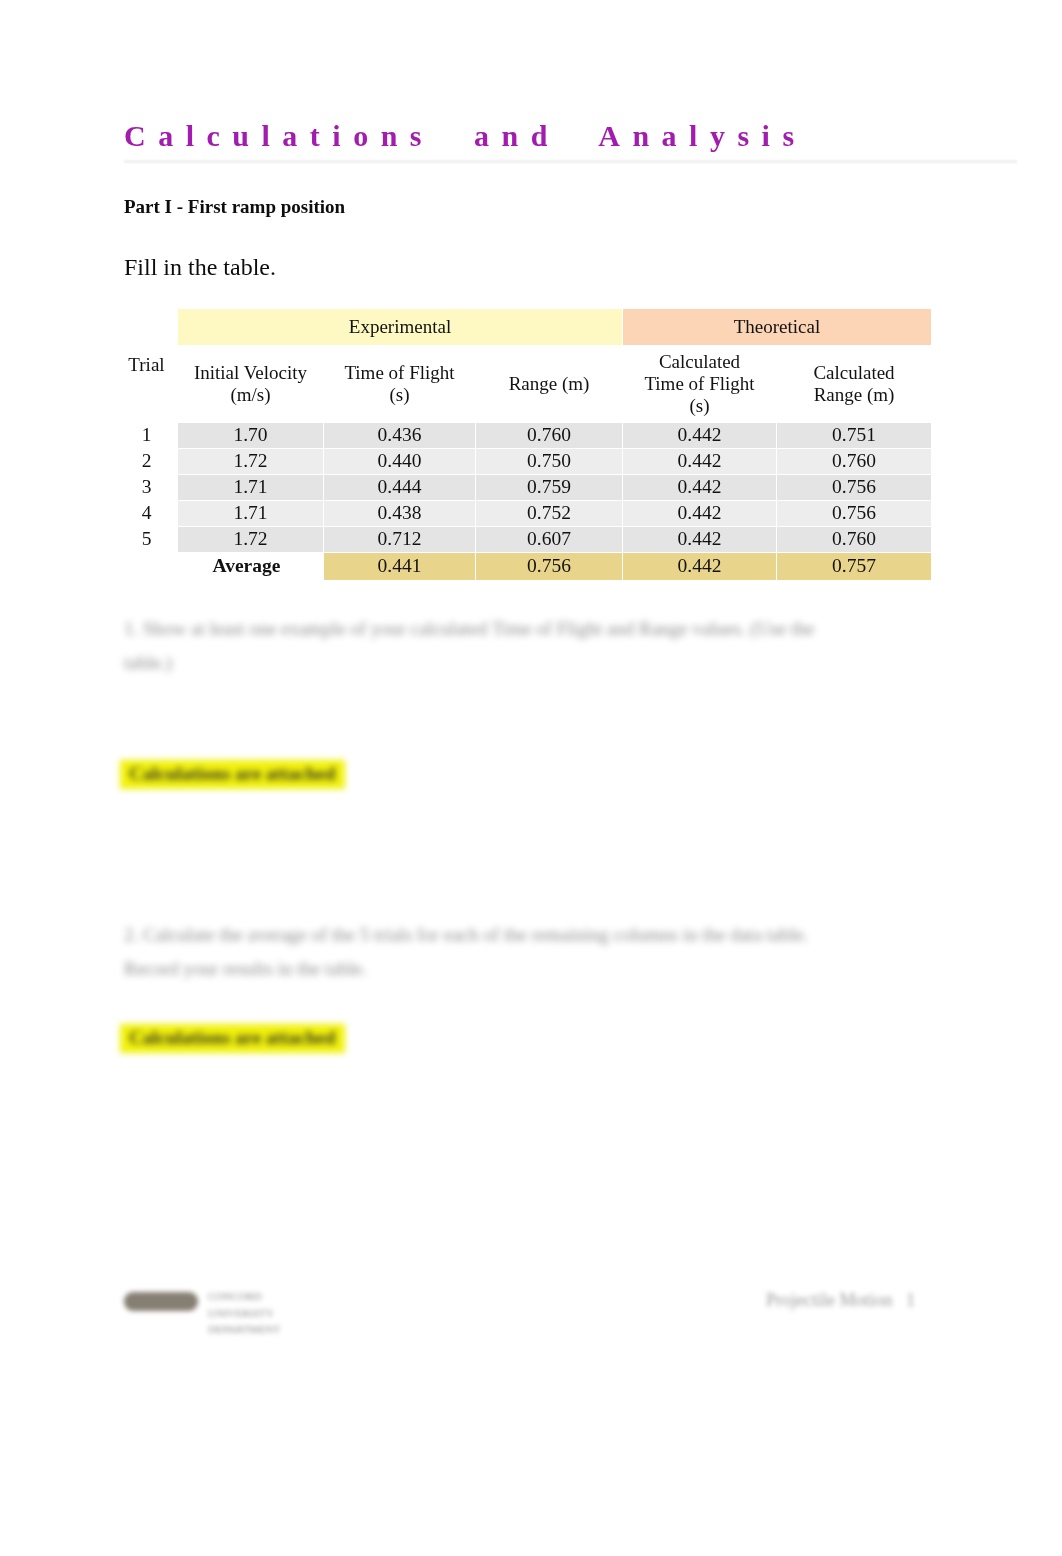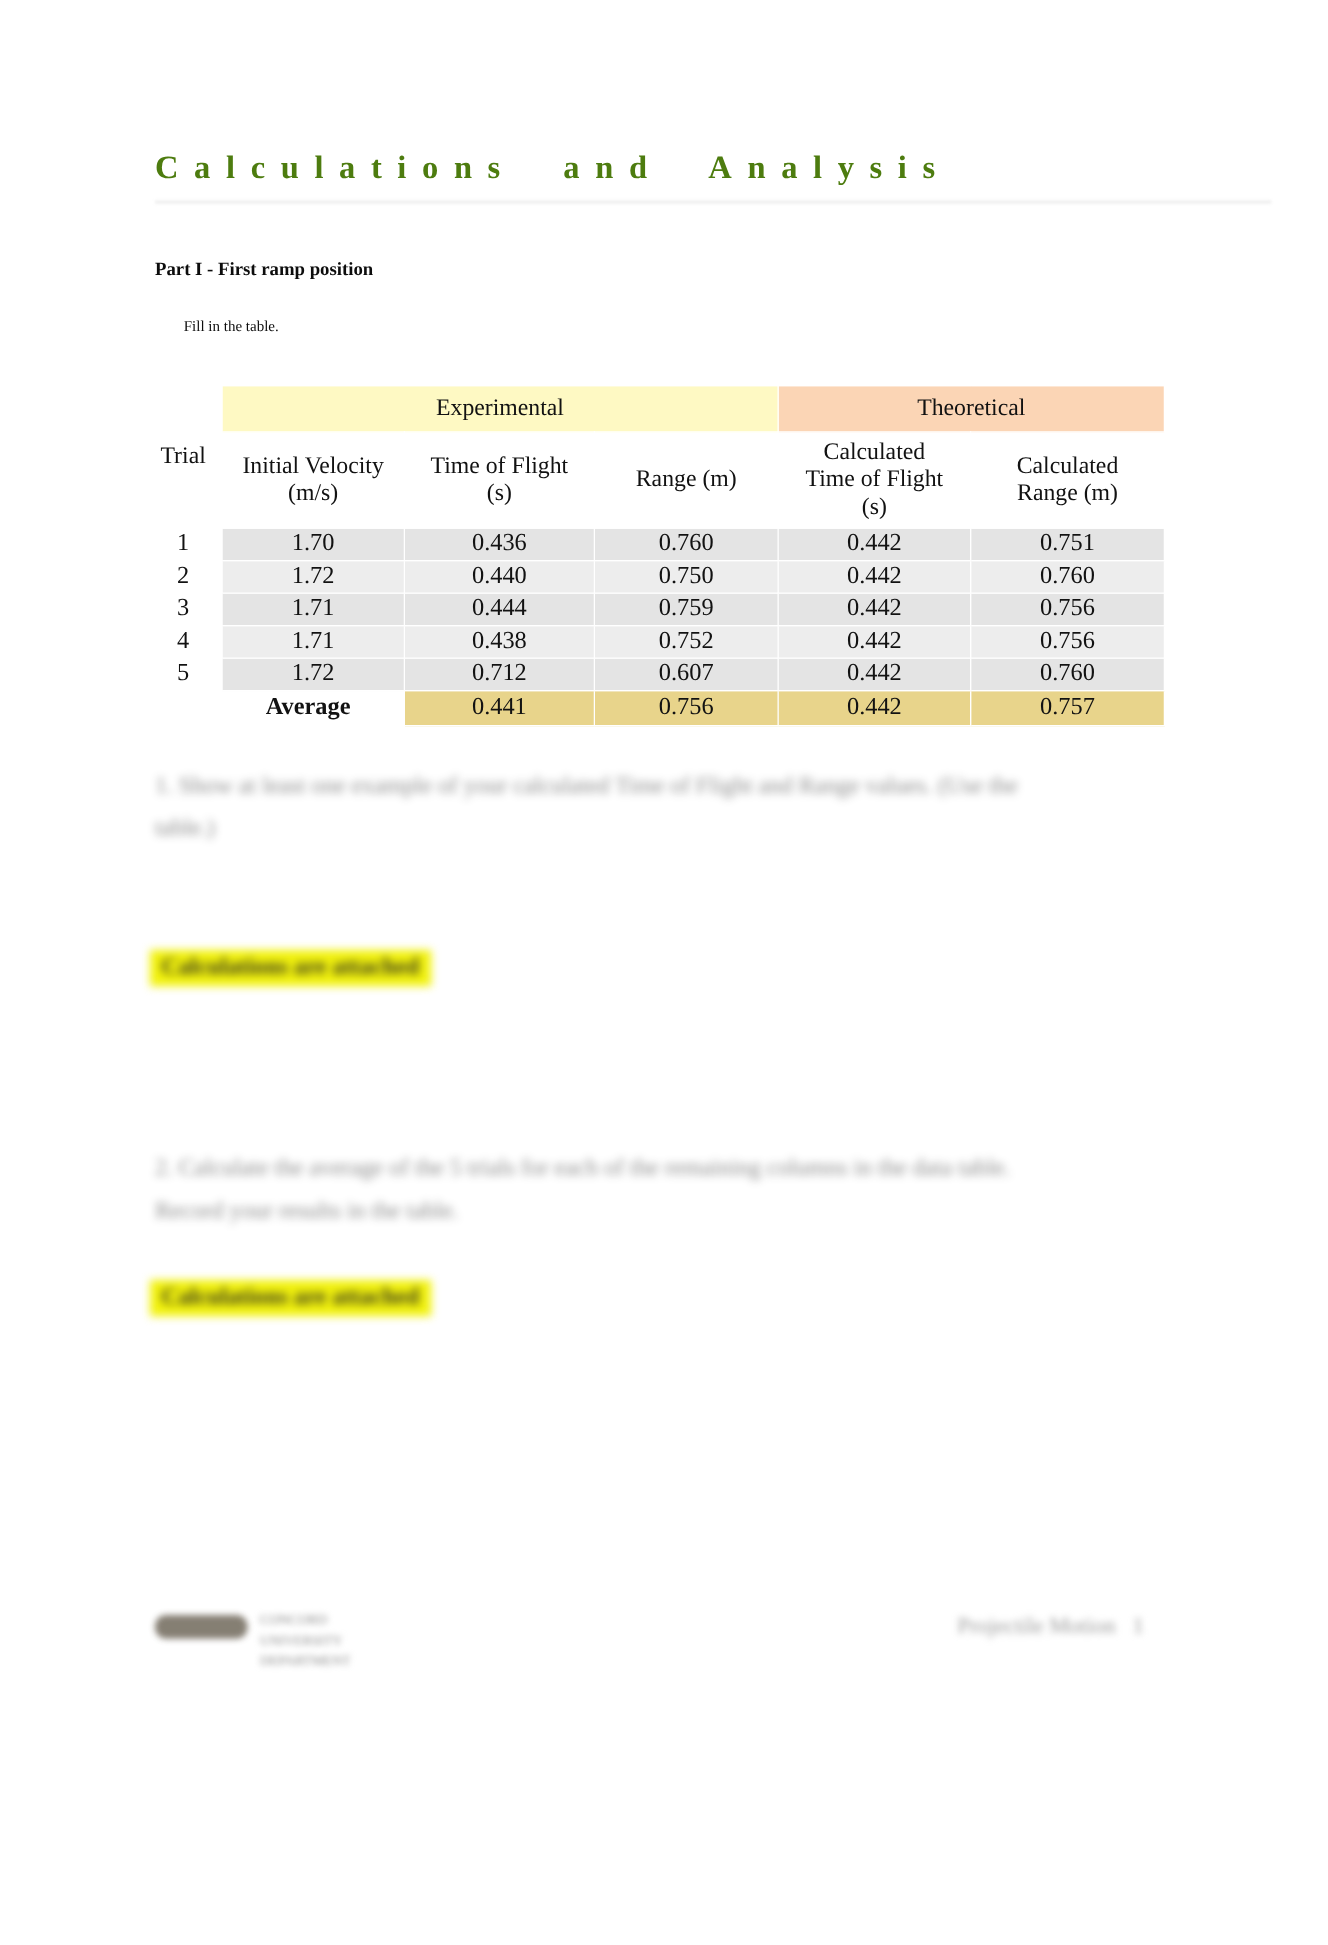--- a/index.html
+++ b/index.html
@@ -34,56 +34,55 @@
     white-space: pre;
   }
 
   
   .title {
     position: absolute;
     left: 124px;
     top: 119px;
     font-family: "Liberation Serif", "DejaVu Serif", serif;
     font-weight: bold;
-    font-size: 26px;
+    font-size: 30px;
     letter-spacing: 12.5px;
-    color: #4d7c0f;
+    color: #a21caf;
     white-space: pre;
   }
   .title-rule {
     position: absolute;
     left: 124px;
     top: 160px;
     width: 893px;
     height: 3px;
     background: linear-gradient(to bottom,
       rgba(150,150,150,0.00) 0%,
       rgba(150,150,150,0.22) 45%,
       rgba(150,150,150,0.10) 100%);
     filter: blur(1.1px);
   }
 
   
   .section-heading {
     position: absolute;
     left: 124px;
-    top: 208px;
+    top: 196px;
     font-weight: bold;
-    font-size: 15px;
+    font-size: 19px;
     color: #0d0d0d;
     white-space: pre;
   }
   .intro-line {
     position: absolute;
     left: 124px;
     top: 254px;
-    font-size: 12px;
+    font-size: 24px;
     color: #0d0d0d;
     white-space: pre;
-    margin-left: 23px;
   }
 
   
   .table-wrap {
     position: absolute;
     left: 115px;
     top: 308px;
     width: 816px;
   }
   table.data-table {

